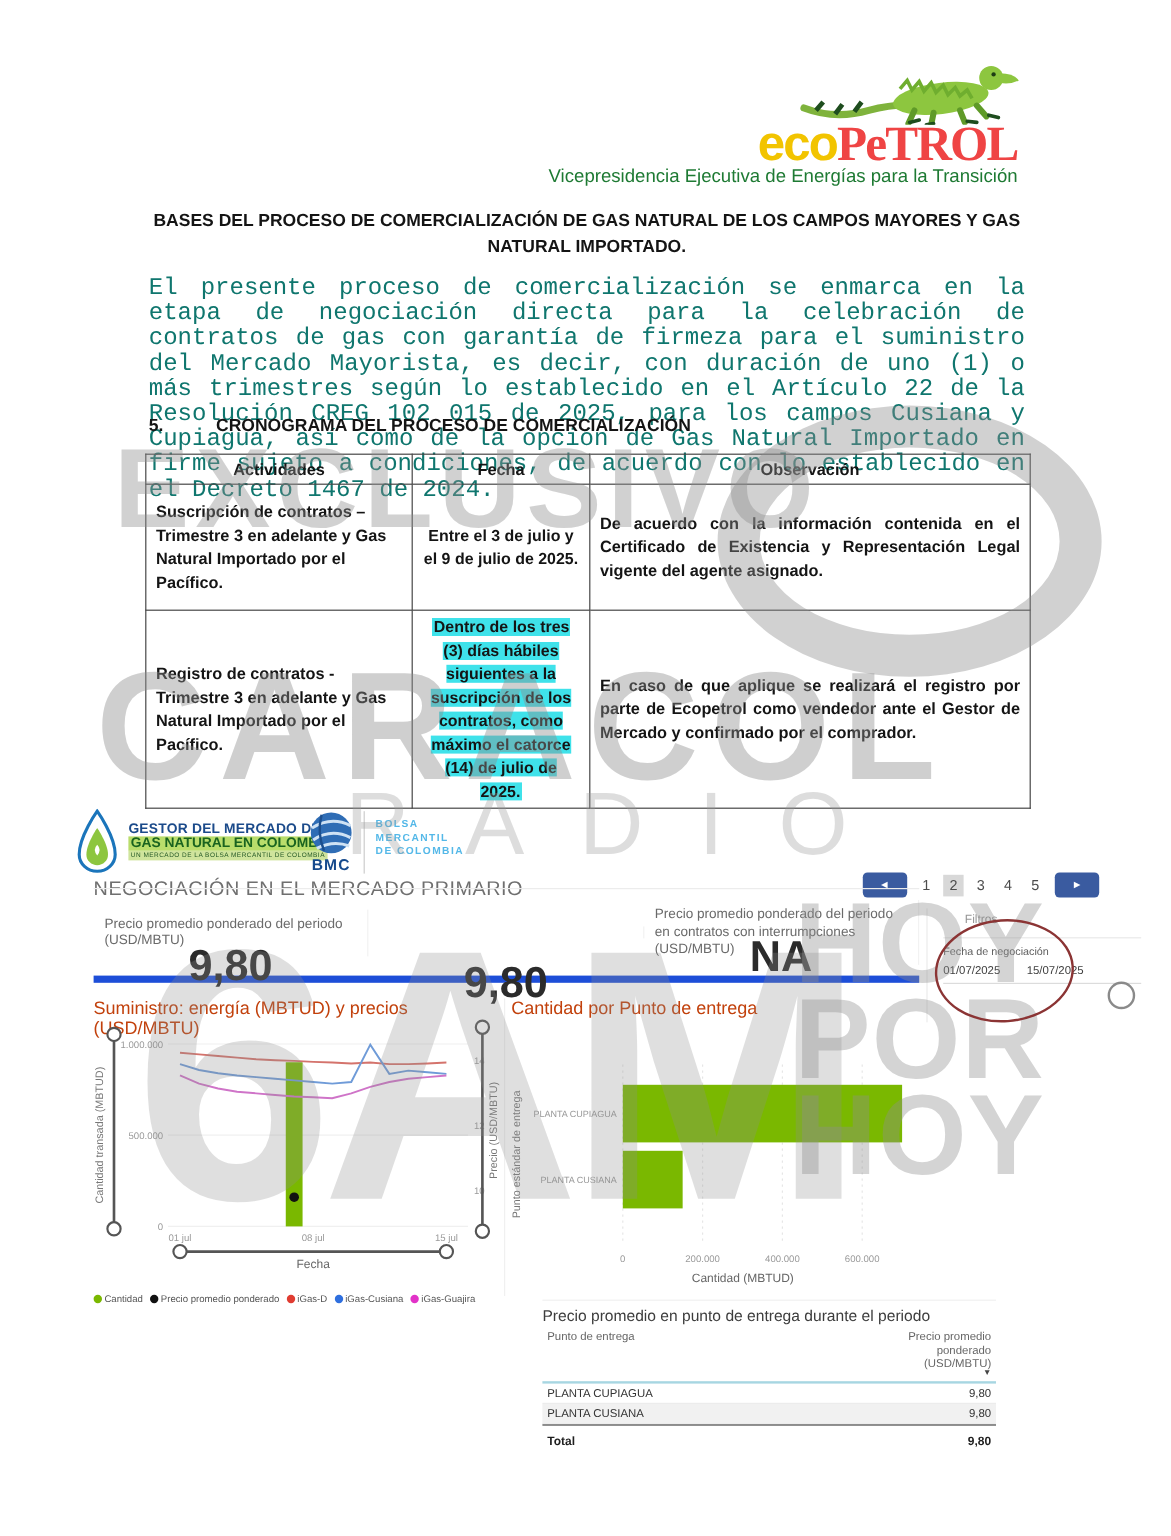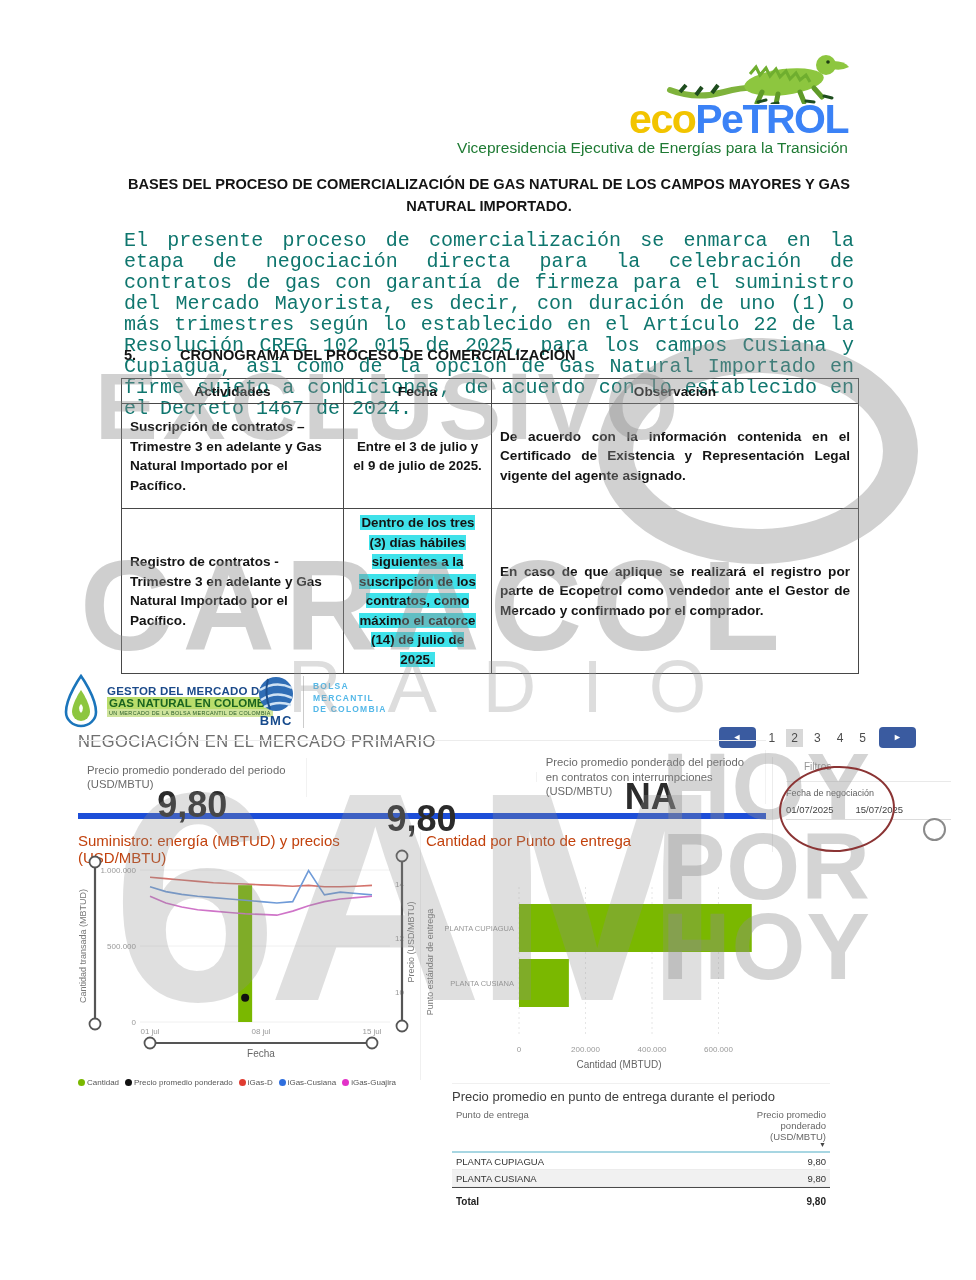--- a/index.html
+++ b/index.html
@@ -4,21 +4,21 @@
 <style>
   html,body{margin:0;padding:0;background:#fff;}
   .page{position:relative;width:976px;height:1280px;background:#ffffff;overflow:hidden;
         font-family:"Liberation Sans",sans-serif;color:#111;}
 
   
   .eco-logo{position:absolute;top:54px;right:128px;width:260px;height:86px;}
   .iguana{position:absolute;top:-6px;right:-8px;width:190px;height:56px;}
   .eco-text{position:absolute;bottom:0;right:0;font-size:41px;font-weight:800;letter-spacing:-1.5px;line-height:1;}
   .eco-y{color:#f2c400;}
-  .eco-g{color:#3b82f6;}
+  .eco-g{color:#ef4444;font-family:Liberation Serif, serif;}
   .tagline{position:absolute;top:139px;right:128px;font-size:15.5px;color:#1e7a33;}
 
   
   .doc-title{position:absolute;left:124px;width:730px;top:173px;text-align:center;font-weight:bold;
              font-size:14.6px;line-height:22px;color:#141414;}
   .doc-intro{position:absolute;left:124px;width:730px;top:230px;font-size:20px;line-height:21px;
              text-align:justify;color:#0f766e;font-family:Liberation Mono, monospace;}
   .section-h{position:absolute;left:124px;top:347px;font-weight:bold;font-size:14.6px;color:#141414;}
   .section-h .num{display:inline-block;width:56px;}
 

